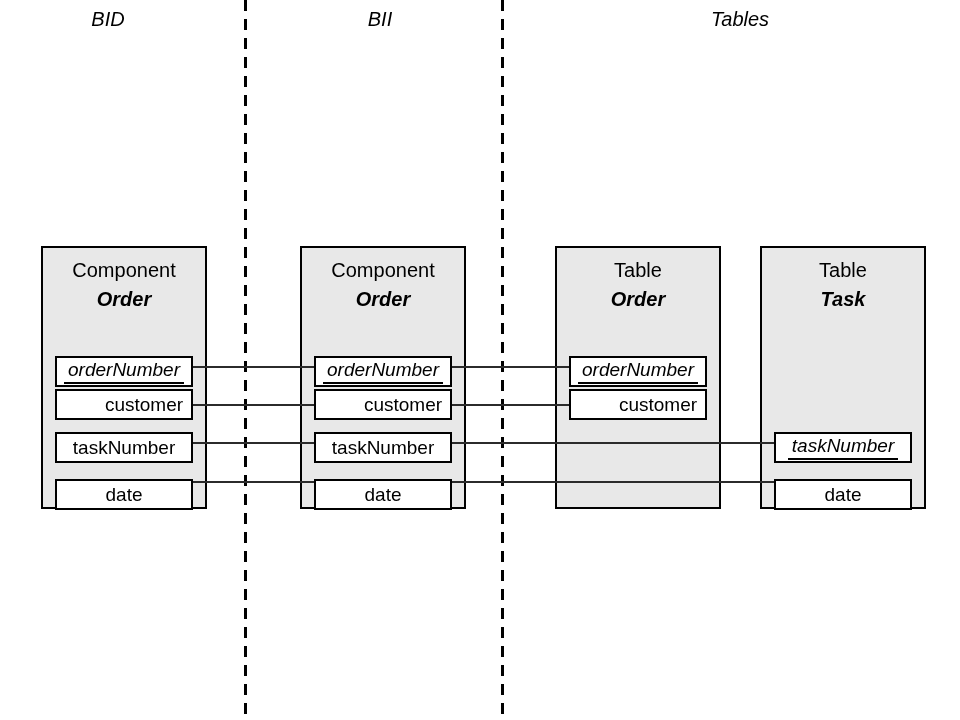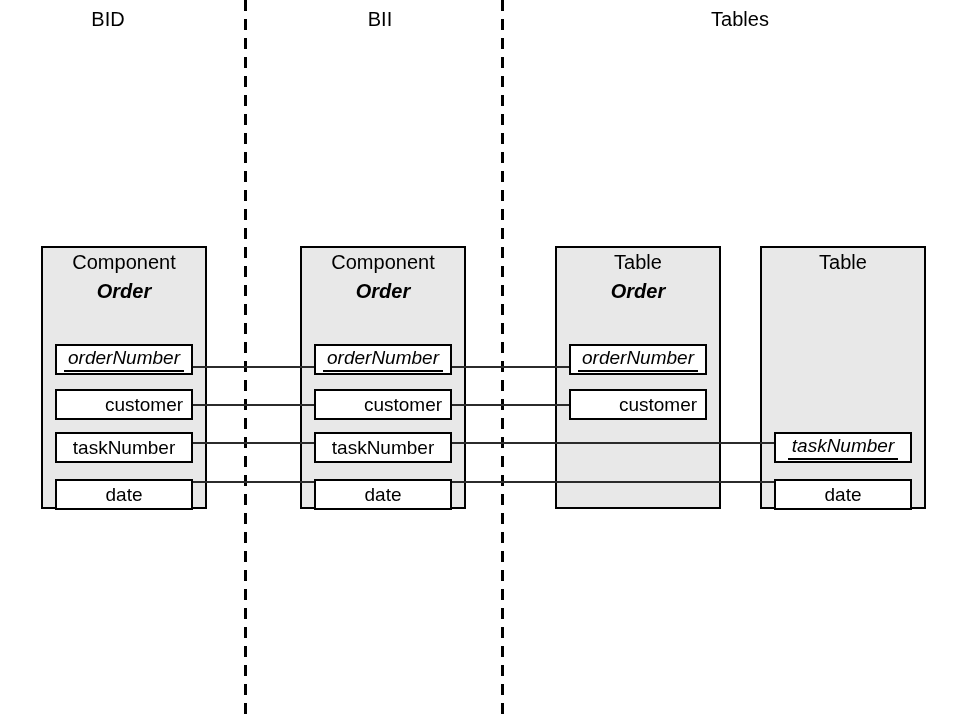--- a/index.html
+++ b/index.html
@@ -18,51 +18,53 @@
     width: 3px;
     height: 720px;
     background: repeating-linear-gradient(to bottom, #000 0px, #000 11px, transparent 11px, transparent 19px);
   }
   .lane-label {
     position: absolute;
     top: 8px;
     transform: translateX(-50%);
     font-size: 20px;
     white-space: nowrap;
+    font-style: italic;
   }
   .entity {
     position: absolute;
     top: 246px;
     width: 166px;
     height: 263px;
     background: #e8e8e8;
     border: 2px solid #000;
     box-sizing: border-box;
   }
   .entity .titles {
+    padding-top: 8px;
     text-align: center;
     font-size: 20px;
     line-height: 29px;
   }
   .emph { font-weight: bold; font-style: italic; }
   .field {
     position: absolute;
     left: 12px;
     width: 138px;
     height: 31px;
     background: #ffffff;
     border: 2px solid #000;
     box-sizing: border-box;
     display: flex;
     align-items: center;
     justify-content: center;
     font-size: 19px;
     z-index: 2;
   }
-  .row0 { top: 96px; }
+  .row0 { top: 108px; }
   .row1 { top: 141px; padding-left: 40px; }
   .row2 { top: 184px; }
   .row3 { top: 219px; margin-top: 12px; }
   .keytext {
     font-style: italic;
     border-bottom: 2.5px solid #000;
     padding: 0 4px 1px 4px;
   }
   .connector {
     position: absolute;
@@ -130,20 +132,21 @@
         <span class="keytext">orderNumber</span>
       </div>
     <div class="field row1">
         <span>customer</span>
       </div>
   </div>
 
   <div class="entity" style="left:760px">
     <div class="titles">
       <div>Table</div>
+      <div class="emph">Task</div>
     </div>
     <div class="field row2">
         <span class="keytext">taskNumber</span>
       </div>
     <div class="field row3">
         <span>date</span>
       </div>
   </div>
 
   <div class="connector" style="top:366px;left:193px;width:121px"></div>

